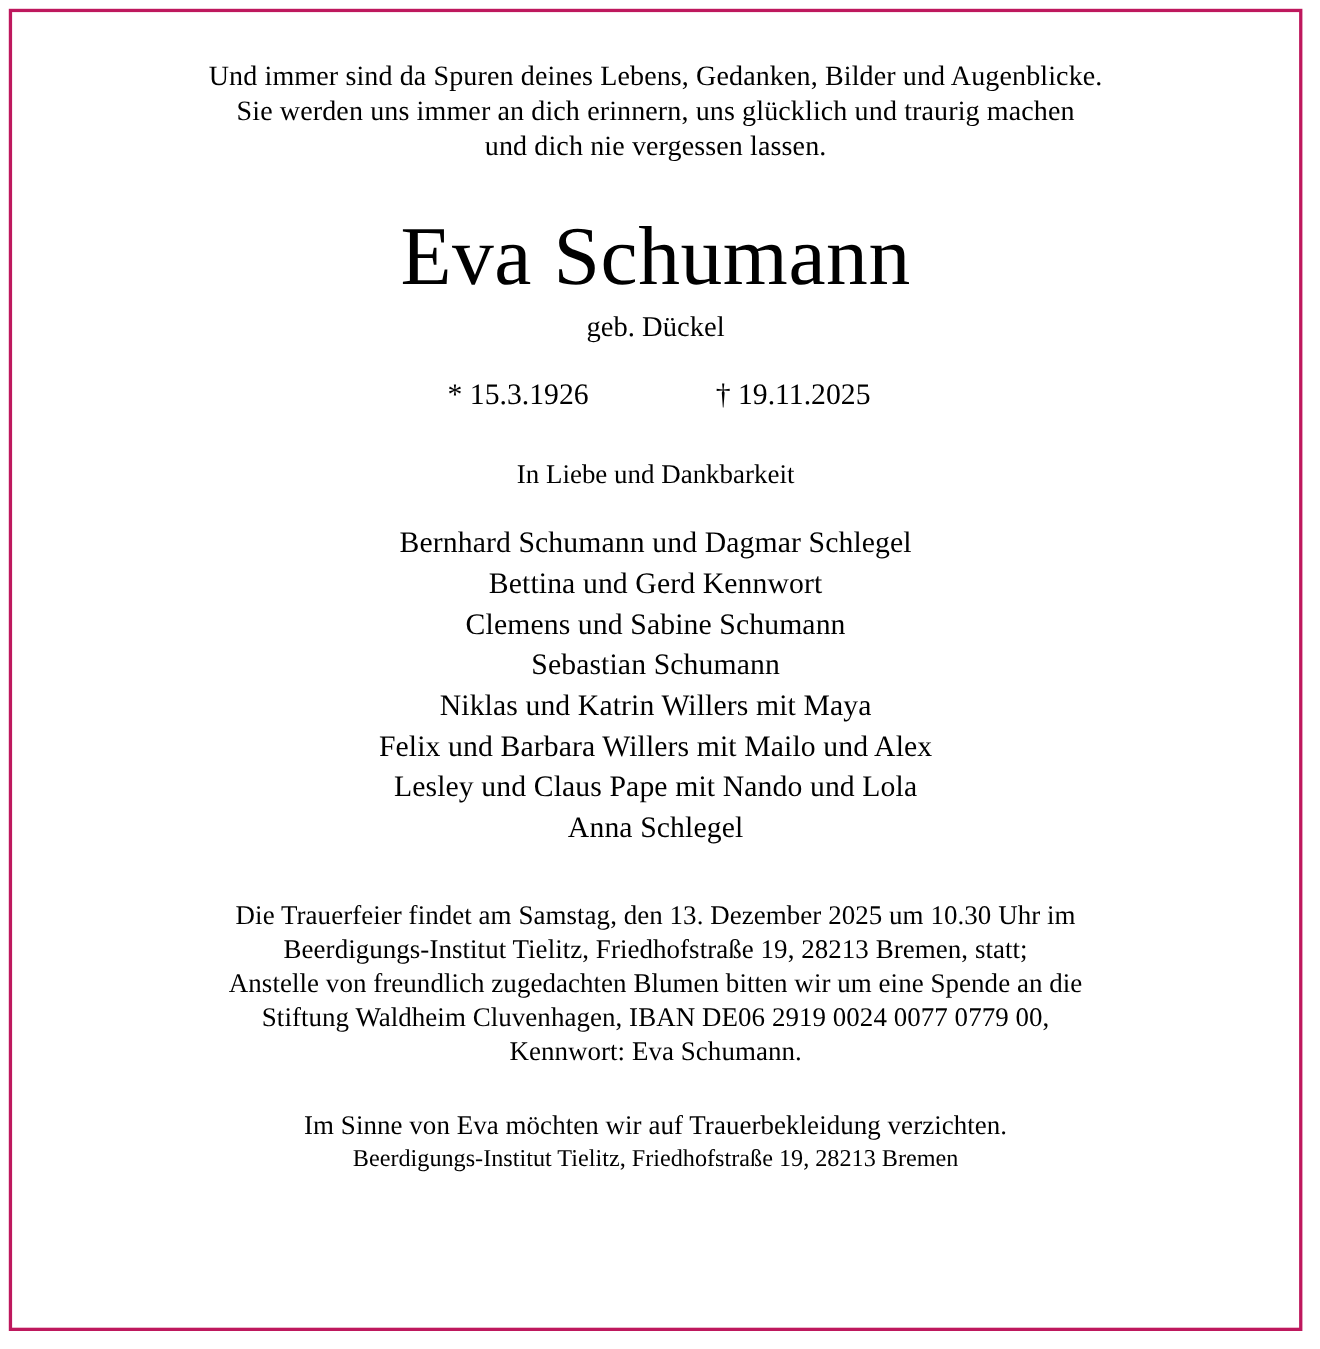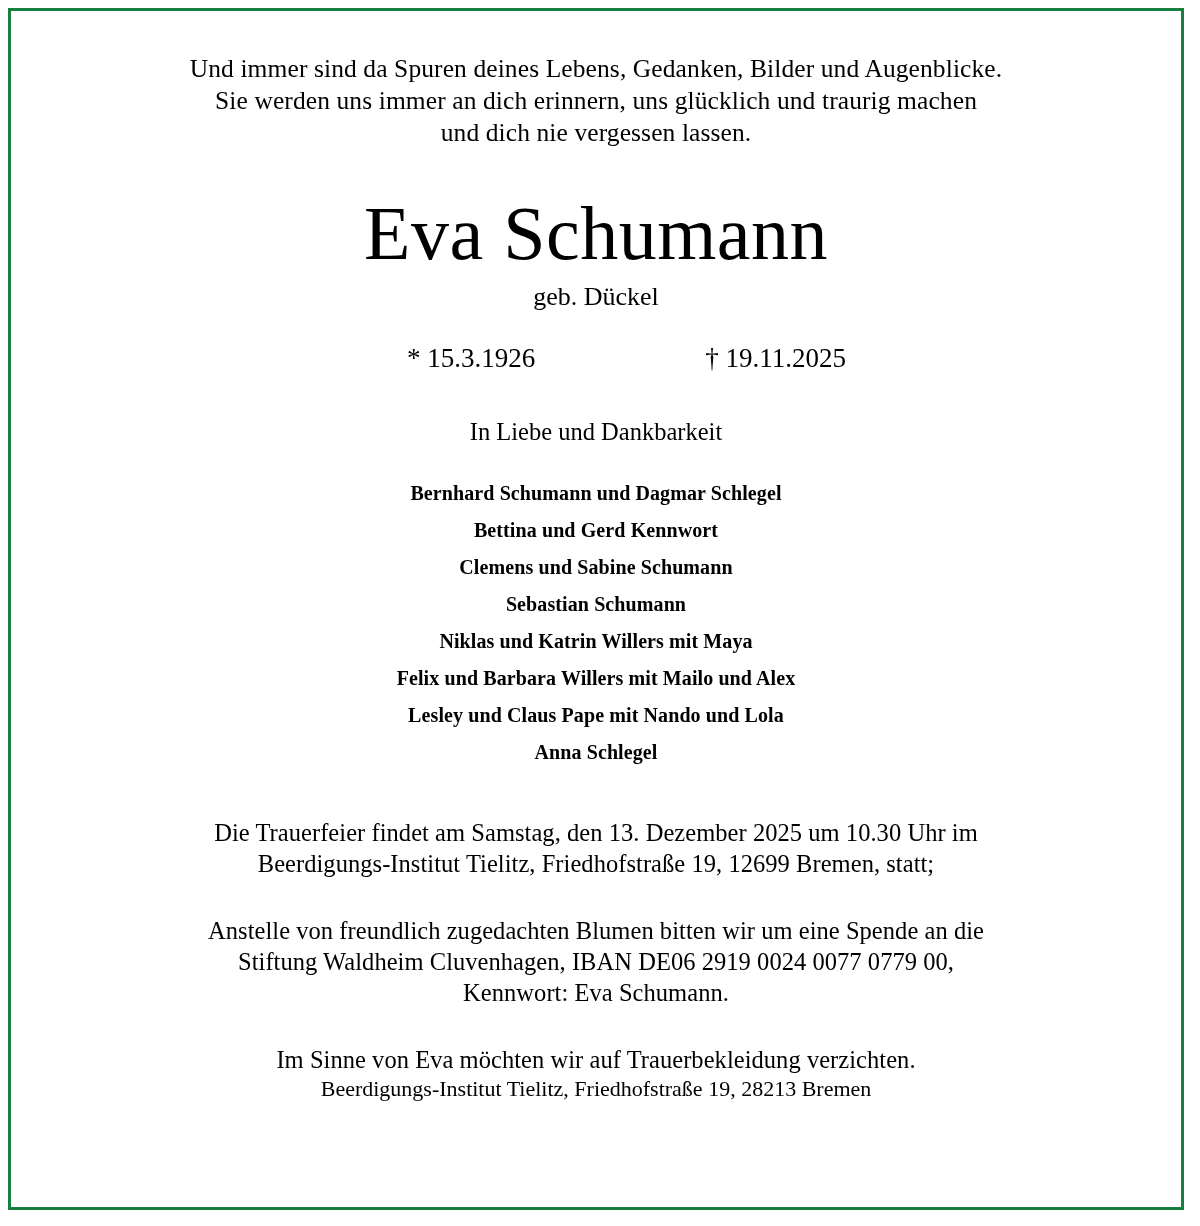--- a/index.html
+++ b/index.html
@@ -13,21 +13,21 @@
     font-family: "Liberation Serif", "DejaVu Serif", serif;
     color: #000000;
     overflow: hidden;
   }
   .notice-frame {
     position: absolute;
     left: 8px;
     top: 8px;
     width: 1176px;
     height: 1202px;
-    border: 3px solid #15803d;
+    border: 3px solid #be185d;
     background: #ffffff;
     box-sizing: border-box;
   }
   .notice-inner {
     position: absolute;
     left: 0;
     top: 0;
     width: 100%;
     height: 100%;
     box-sizing: border-box;
@@ -60,48 +60,48 @@
   
   .dates {
     margin-top: 28px;
     font-size: 27px;
     line-height: 34px;
     display: flex;
     justify-content: center;
     align-items: baseline;
   }
   .date-birth { width: 250px; }
-  .date-death { width: 250px; text-align: right; }
+  .date-death { width: 250px; text-align: center; }
 
   
   .dedication {
     margin-top: 42px;
     font-size: 24.5px;
     line-height: 30px;
   }
 
   
   .family-list {
     margin-top: 28px;
-    font-weight: bold;
-    font-size: 20px;
+    font-weight: normal;
+    font-size: 27px;
     line-height: 37px;
     letter-spacing: 0.1px;
   }
   .family-list div { white-space: nowrap; }
 
   
   .para {
     font-size: 24.5px;
     line-height: 31px;
     letter-spacing: 0.05px;
   }
   .para div { white-space: nowrap; }
   .para-service { margin-top: 46px; text-align: center; }
-  .para-donation { margin-top: 36px; }
+  .para-donation { }
   .para-dresscode { margin-top: 36px; }
 
   
   .footer {
     font-size: 22px;
     line-height: 28px;
   }
 </style>
 </head>
 <body>
@@ -131,21 +131,21 @@
       <div>Clemens und Sabine Schumann</div>
       <div>Sebastian Schumann</div>
       <div>Niklas und Katrin Willers mit Maya</div>
       <div>Felix und Barbara Willers mit Mailo und Alex</div>
       <div>Lesley und Claus Pape mit Nando und Lola</div>
       <div>Anna Schlegel</div>
     </div>
 
     <div class="para para-service">
       <div>Die Trauerfeier findet am Samstag, den 13. Dezember 2025 um 10.30 Uhr im</div>
-      <div>Beerdigungs-Institut Tielitz, Friedhofstraße 19, 12699 Bremen, statt;</div>
+      <div>Beerdigungs-Institut Tielitz, Friedhofstraße 19, 28213 Bremen, statt;</div>
     </div>
 
     <div class="para para-donation">
       <div>Anstelle von freundlich zugedachten Blumen bitten wir um eine Spende an die</div>
       <div>Stiftung Waldheim Cluvenhagen, IBAN  DE06 2919 0024 0077 0779 00,</div>
       <div>Kennwort: Eva Schumann.</div>
     </div>
 
     <div class="para para-dresscode">
       <div>Im Sinne von Eva möchten wir auf Trauerbekleidung verzichten.</div>

